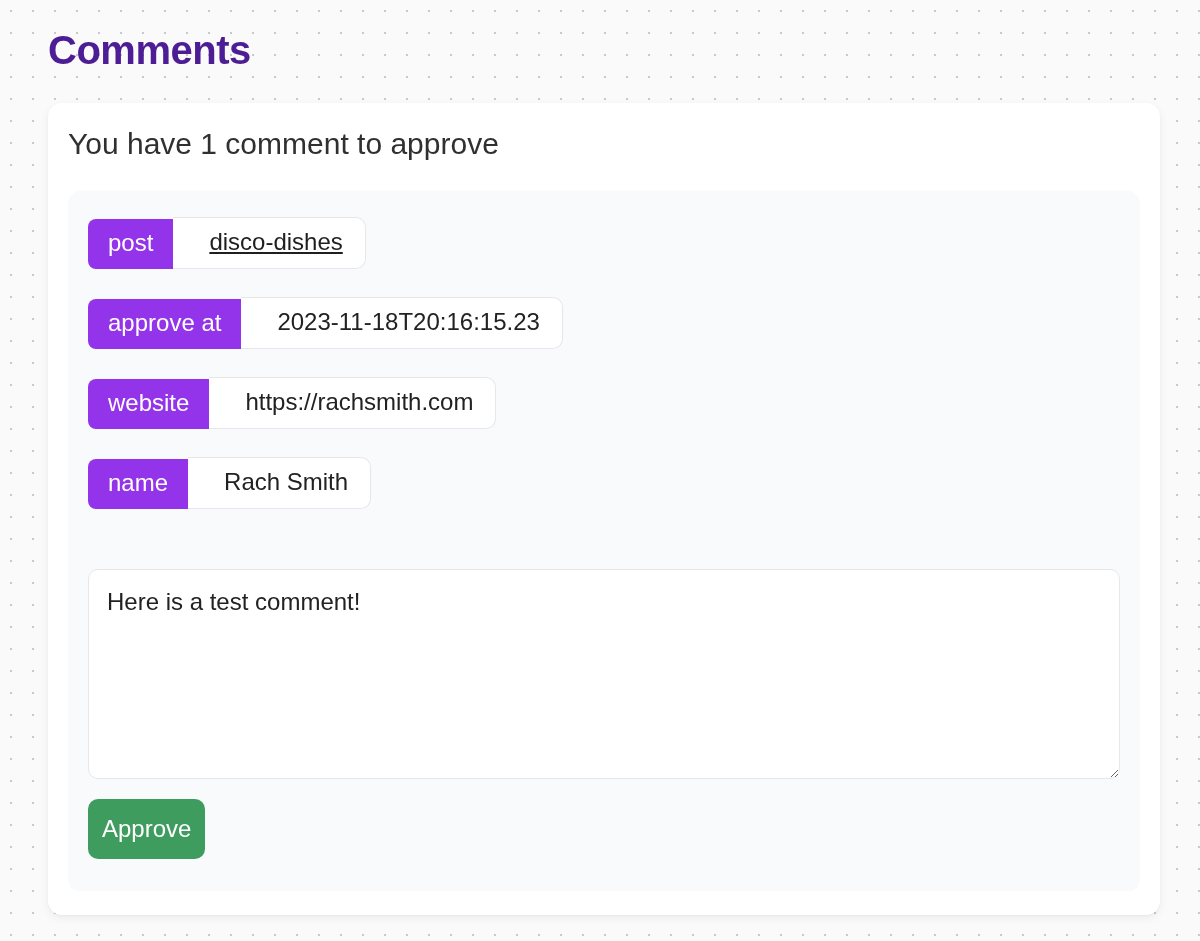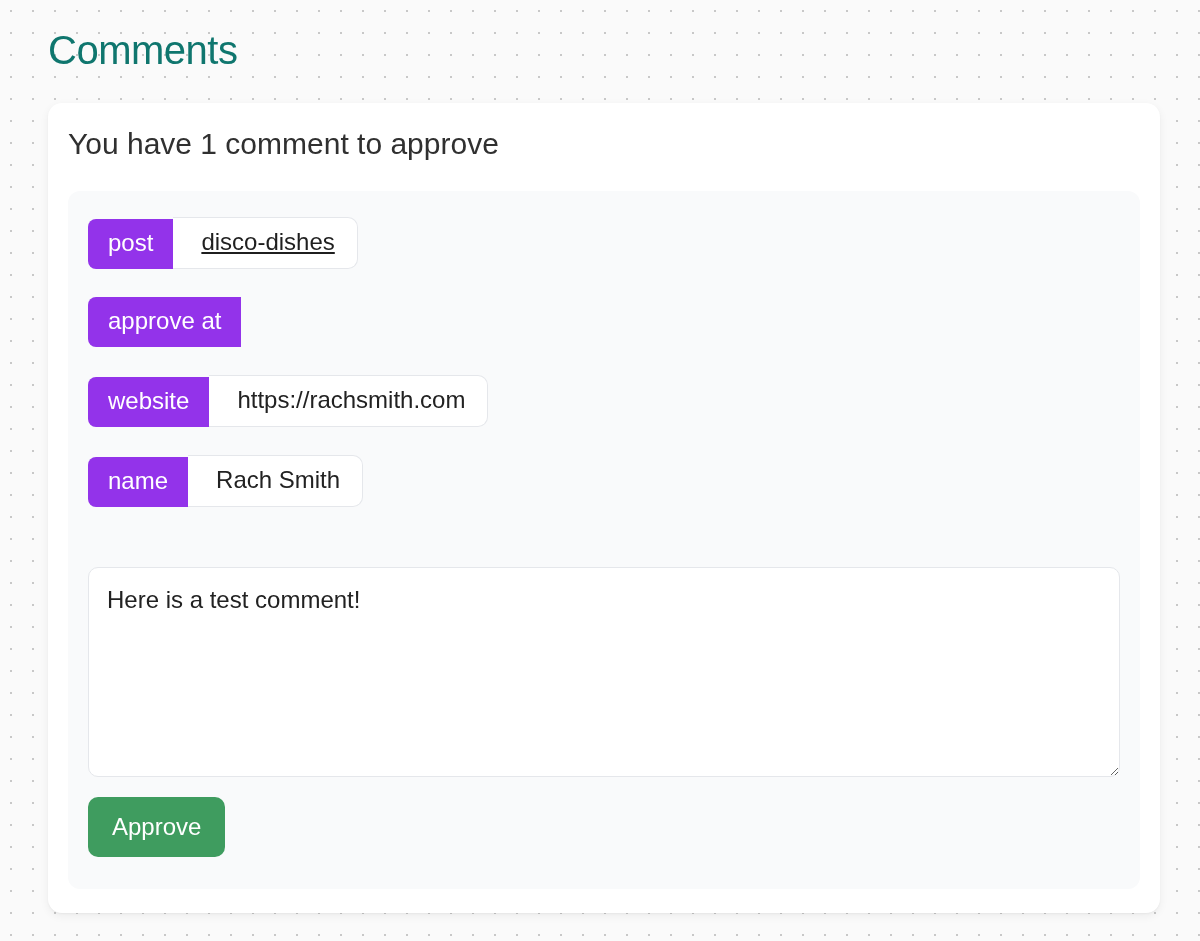--- a/index.html
+++ b/index.html
@@ -10,22 +10,22 @@
       background-size: 22px 22px;
       width: 1200px;
       height: 941px;
       padding: 0;
     }
     .container {
       padding: 28px 40px 28px 48px;
     }
     .title {
       font-size: 40px;
-      font-weight: 400;
-      color: #0f766e;
+      font-weight: 700;
+      color: #4c1d95;
       letter-spacing: -0.5px;
     }
     .panel {
       margin-top: 30px;
       background: #ffffff;
       border-radius: 14px;
       box-shadow: 0 3px 10px rgba(0,0,0,0.06), 0 1px 2px rgba(0,0,0,0.04);
       padding: 24px 20px 24px 20px;
     }
     .subtitle {
@@ -53,21 +53,21 @@
       align-items: center;
       white-space: nowrap;
     }
     .value {
       background: #fff;
       border: 1px solid #e5e7eb;
       border-left: none;
       border-radius: 0 10px 10px 0;
       font-size: 24px;
       color: #222;
-      padding: 10px 22px 12px 28px;
+      padding: 10px 22px 12px 36px;
       display: flex;
       align-items: center;
     }
     .value.link {
       text-decoration: underline;
       color: #1f1f1f;
     }
     .textarea {
       width: 100%;
       background: #fff;
@@ -84,21 +84,21 @@
     }
     .actions {
       display: flex;
       gap: 22px;
     }
     .btn {
       border: none;
       border-radius: 10px;
       font-size: 24px;
       color: #fff;
-      padding: 16px 24px;
+      padding: 16px 14px;
       cursor: pointer;
       font-family: inherit;
     }
     .btn-approve {
       background: #3f9c5f;
     }
     .btn-delete {
       background: #d24848;
     }
   </style>
@@ -113,20 +113,21 @@
 
     <div class="card">
 
       <div class="row">
         <div class="label">post</div>
         <a class="value link">disco-dishes</a>
       </div>
 
       <div class="row">
         <div class="label">approve at</div>
+        <div class="value">2023-11-18T20:16:15.23</div>
       </div>
 
       <div class="row">
         <div class="label">website</div>
         <div class="value">https://rachsmith.com</div>
       </div>
 
       <div class="row">
         <div class="label">name</div>
         <div class="value">Rach Smith</div>

